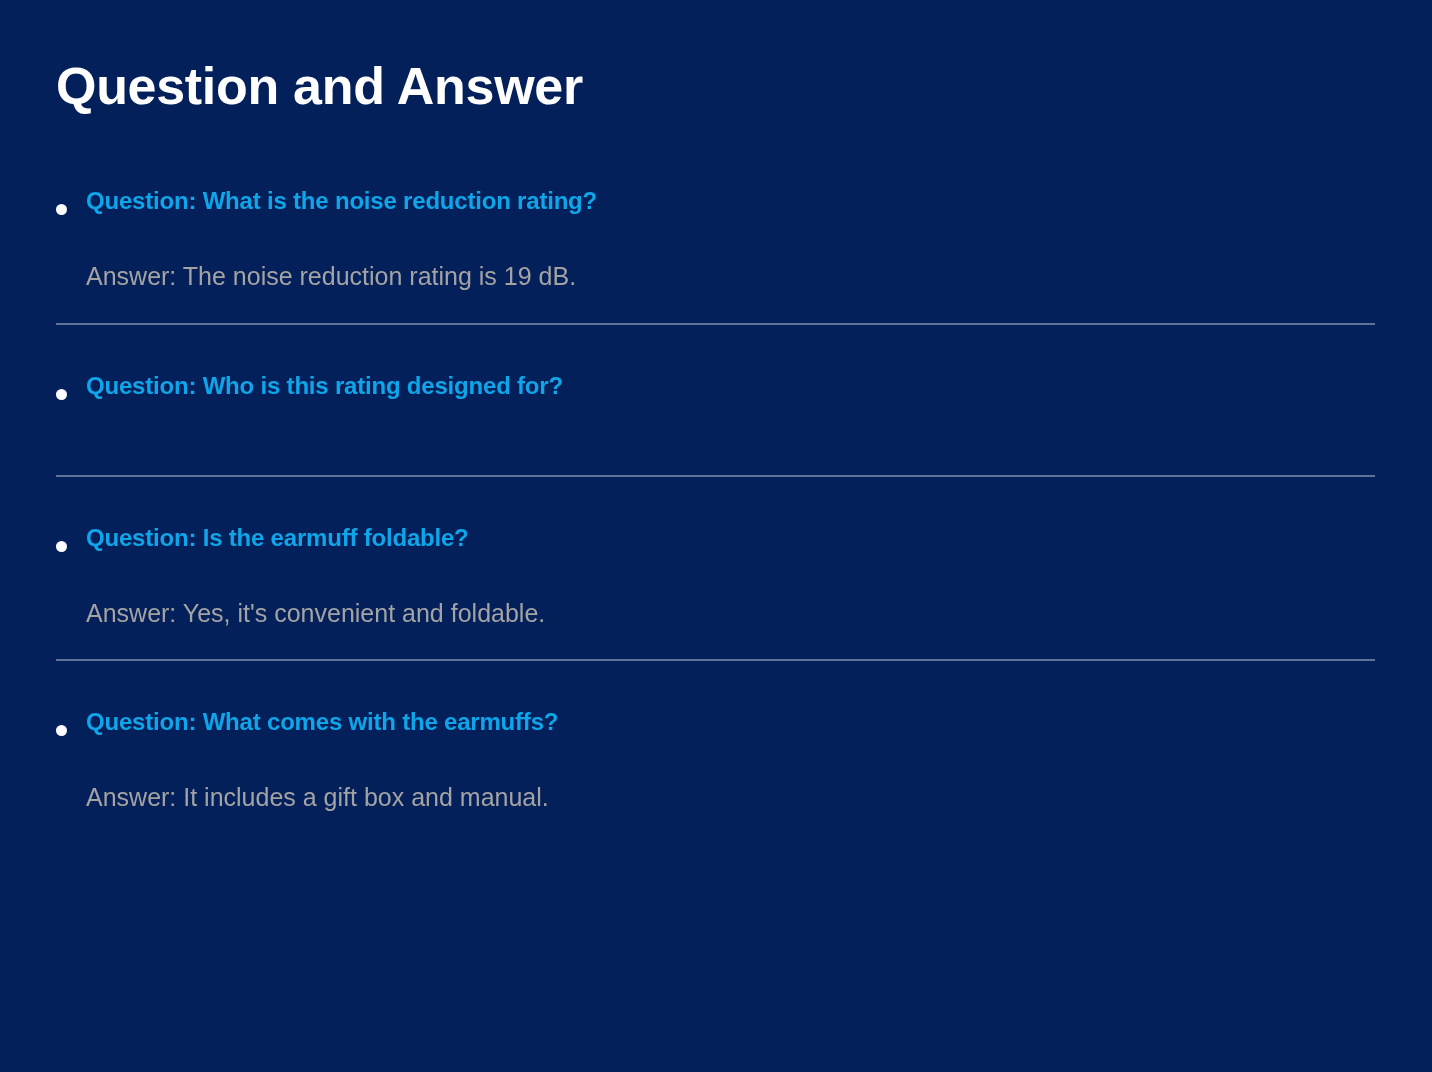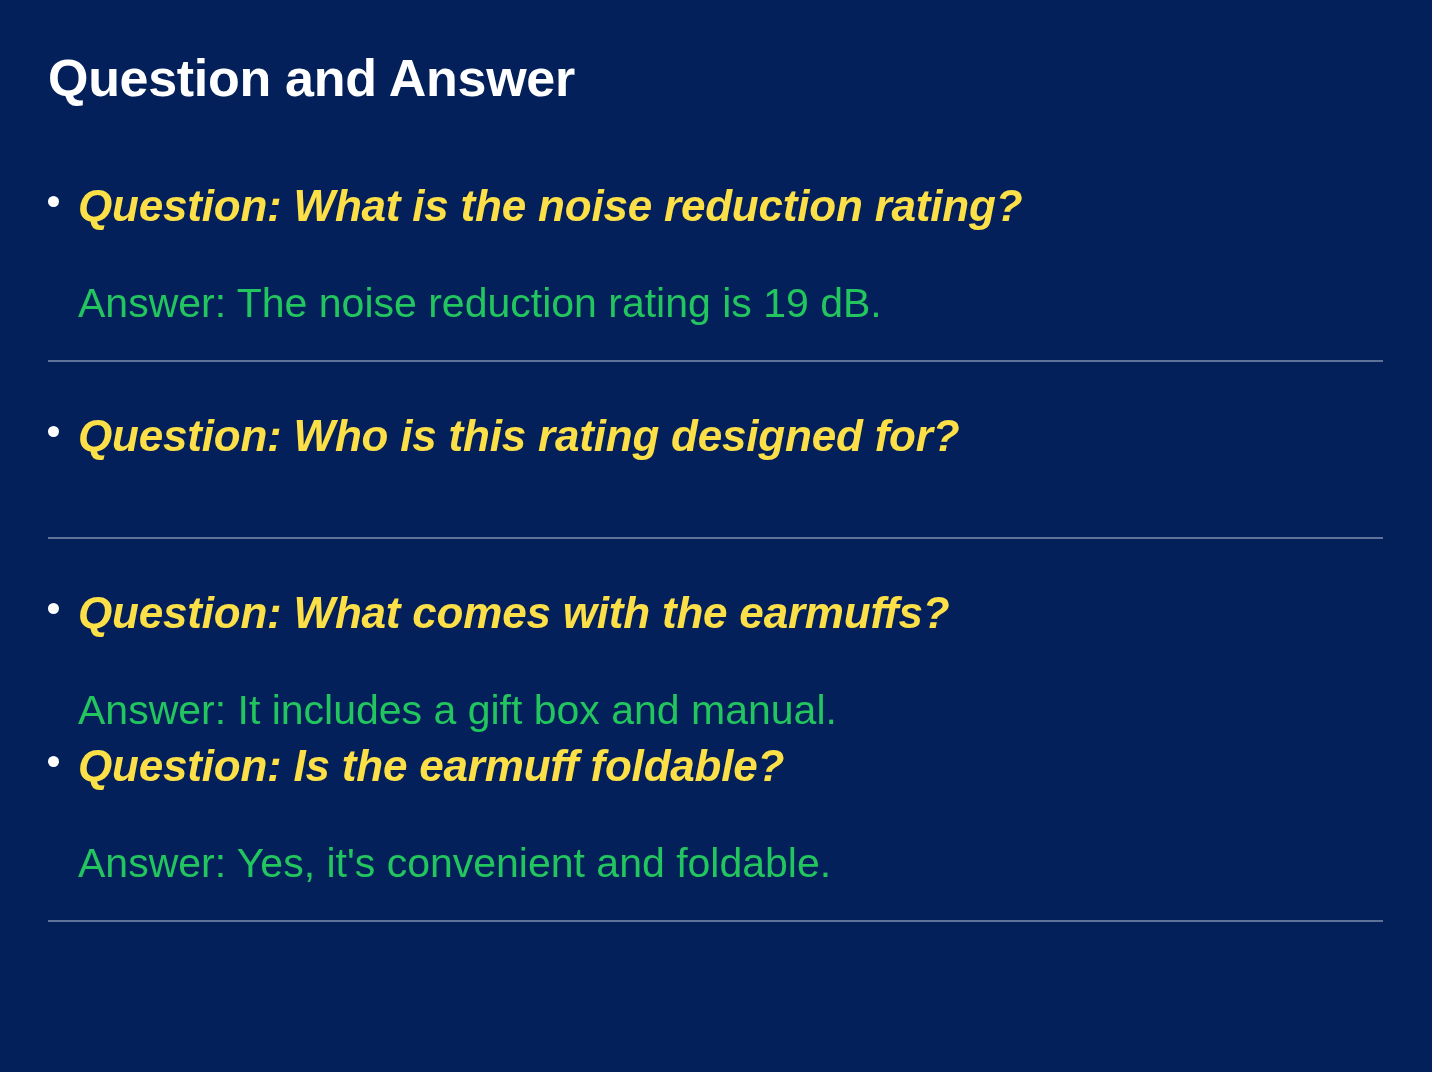--- a/index.html
+++ b/index.html
@@ -12,21 +12,21 @@
     background: #04205a;
     font-family: "Liberation Sans", sans-serif;
     overflow: hidden;
   }
 
   .page {
     width: 1432px;
     height: 1072px;
     background: #04205a;
     box-sizing: border-box;
-    padding: 0;
+    padding: 8px;
     position: relative;
   }
 
   .page-title {
     color: #ffffff;
     font-size: 52px;
     font-weight: bold;
     line-height: 1.0;
     letter-spacing: -0.3px;
     margin: 0;
@@ -54,31 +54,30 @@
     width: 11px;
     height: 11px;
     border-radius: 50%;
     background: #ffffff;
     flex: 0 0 auto;
     margin-top: 18px;
     margin-right: 19px;
   }
 
   .qa-question {
-    color: #fde047;
-    font-size: 44px;
+    color: #0ea5e9;
+    font-size: 24px;
     font-weight: bold;
     line-height: 1.25;
     letter-spacing: -0.2px;
-    font-style: italic;
   }
 
   .qa-answer {
-    color: #22c55e;
-    font-size: 41px;
+    color: #a3a3a3;
+    font-size: 25px;
     font-weight: normal;
     line-height: 1.3;
     padding-left: 30px;
   }
 
   .qa-divider {
     height: 2px;
     background: #5f7398;
     border: 0;
     margin: 0;
@@ -122,32 +121,32 @@
       </div>
       <div class="spacer-q-a"></div>
       <div class="spacer-a-rule"></div>
       <hr class="qa-divider">
       <div class="spacer-rule-next"></div>
     </li>
 
     <li class="qa-item">
       <div class="qa-question-row">
         <span class="bullet-dot"></span>
-        <span class="qa-question">Question: What comes with the earmuffs?</span>
-      </div>
-      <div class="spacer-q-a"></div>
-      <div class="qa-answer">Answer: It includes a gift box and manual.</div>
-    </li>
-
-    <li class="qa-item">
-      <div class="qa-question-row">
-        <span class="bullet-dot"></span>
         <span class="qa-question">Question: Is the earmuff foldable?</span>
       </div>
       <div class="spacer-q-a"></div>
       <div class="qa-answer">Answer: Yes, it's convenient and foldable.</div>
       <div class="spacer-a-rule"></div>
       <hr class="qa-divider">
       <div class="spacer-rule-next"></div>
     </li>
 
+    <li class="qa-item">
+      <div class="qa-question-row">
+        <span class="bullet-dot"></span>
+        <span class="qa-question">Question: What comes with the earmuffs?</span>
+      </div>
+      <div class="spacer-q-a"></div>
+      <div class="qa-answer">Answer: It includes a gift box and manual.</div>
+    </li>
+
   </ul>
 </div>
 
 </body></html>

